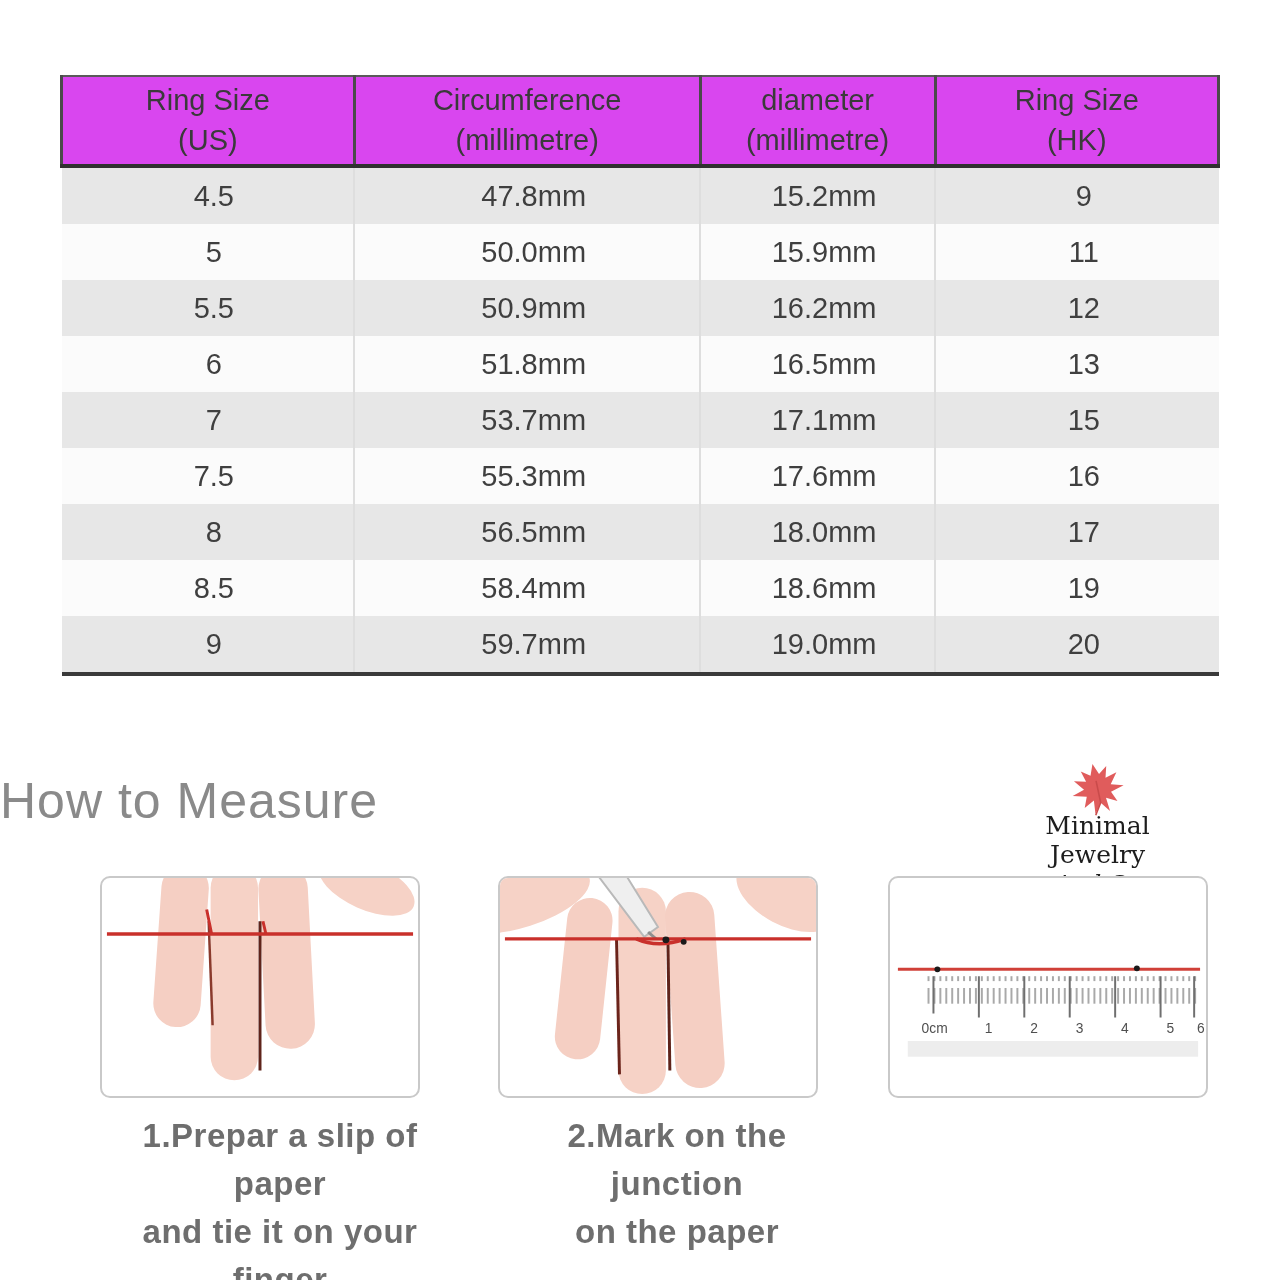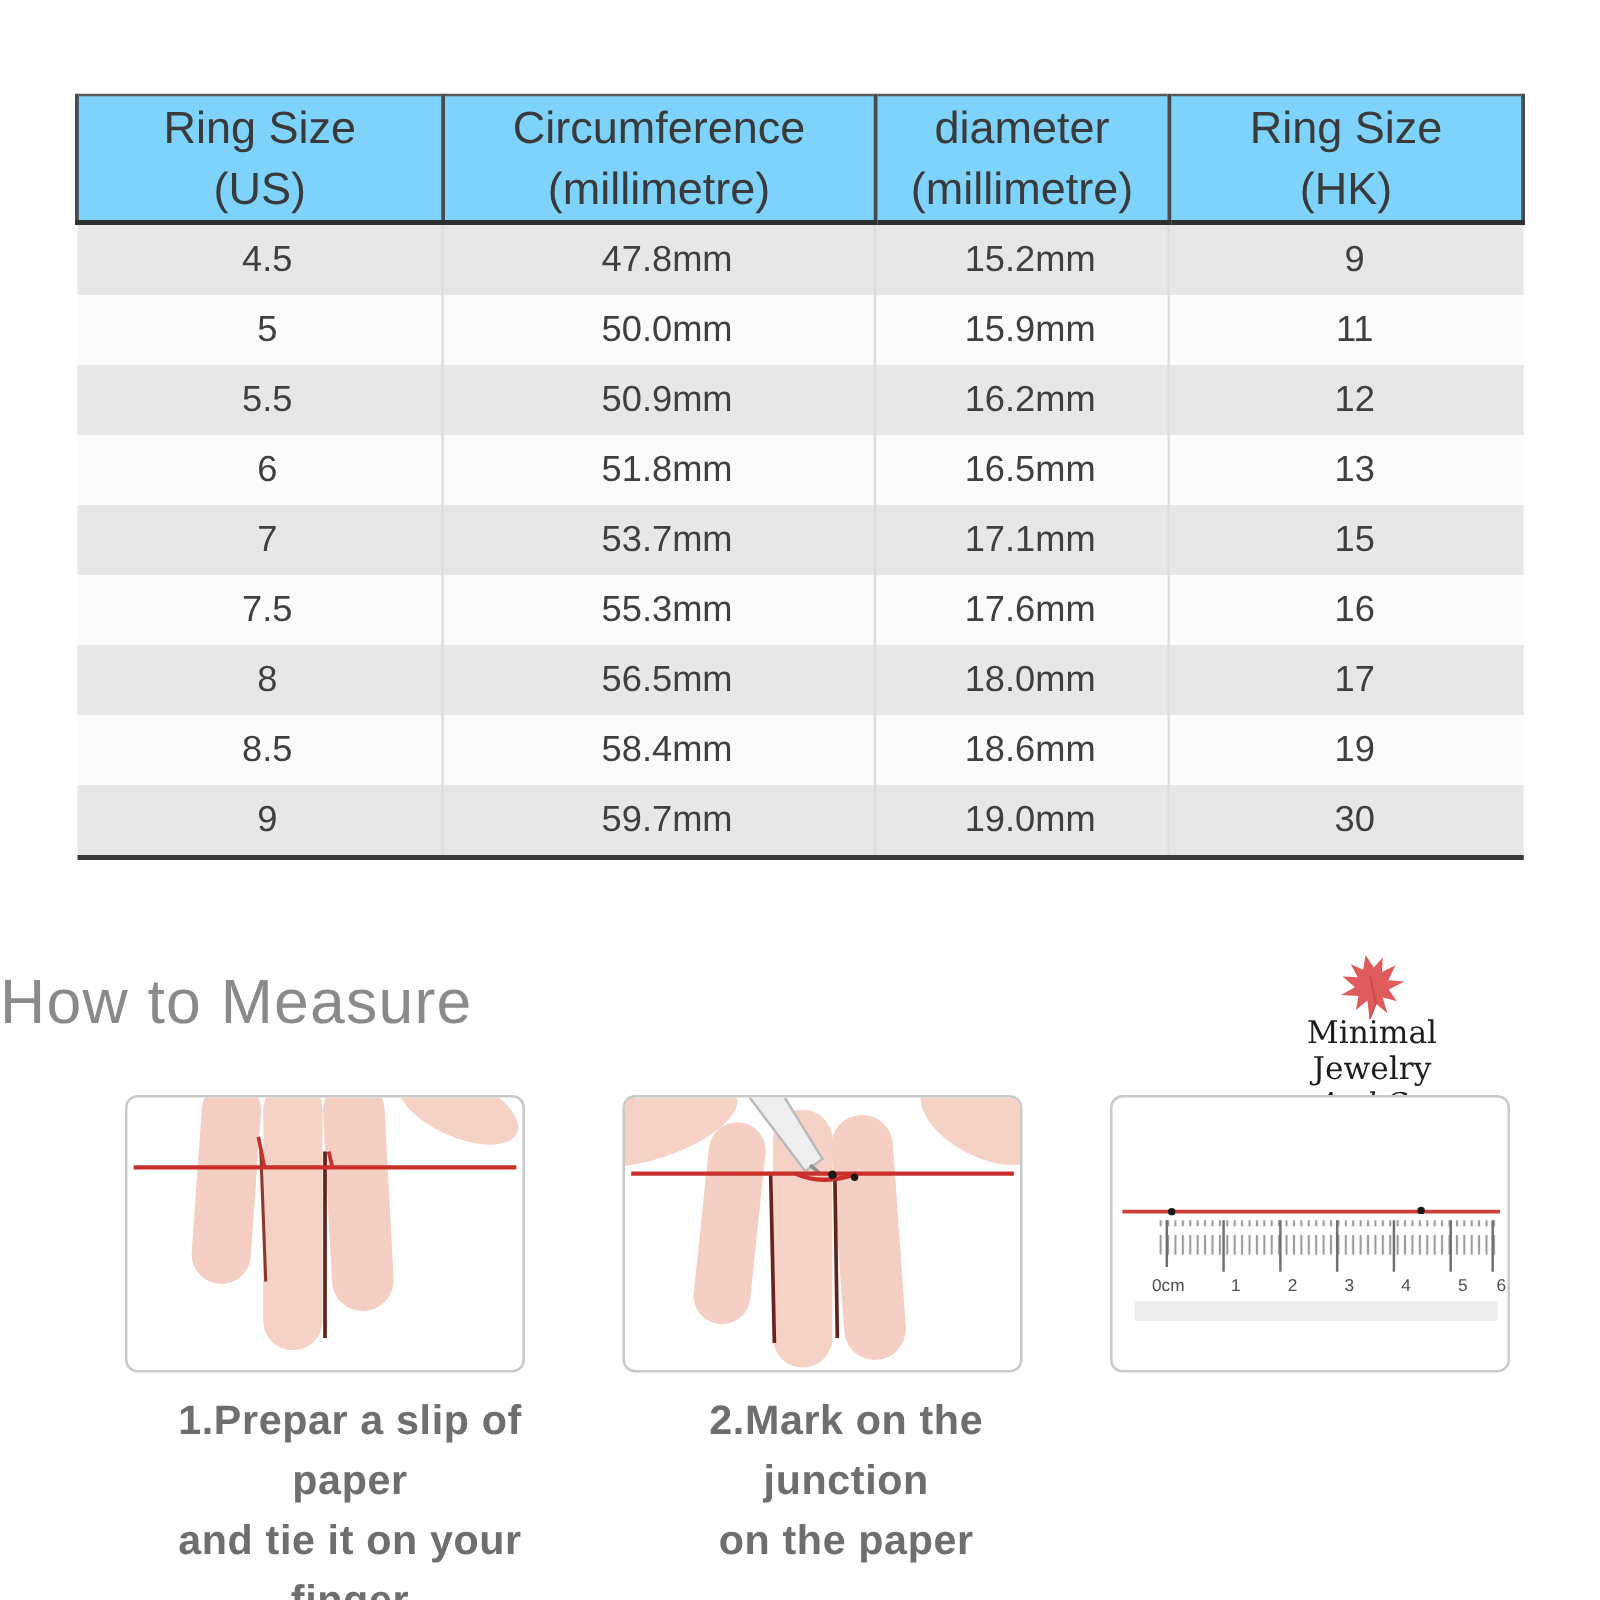--- a/index.html
+++ b/index.html
@@ -7,21 +7,21 @@
     position:relative;width:1280px;height:1280px;background:#ffffff;
     font-family:"Liberation Sans", sans-serif;overflow:hidden;
   }
   
   .size-table{
     position:absolute;left:60px;top:75px;width:1160px;
     border-collapse:collapse;table-layout:fixed;
     border-bottom:4px solid #3a3a3a;
   }
   .size-table thead th{
-    background:#7dd3fc;height:85px;font-size:36px;font-weight:400;
+    background:#d946ef;height:85px;font-size:29px;font-weight:400;
     color:#3a3a3a;text-align:center;line-height:1.35;
     border-left:3px solid #4a4a4a;border-top:2px solid #5a5a5a;
     border-bottom:4px solid #303030;
   }
   .size-table thead th:last-child{border-right:3px solid #4a4a4a;}
   .h-line{display:block;}
   .size-table tbody td{
     height:54px;text-align:center;font-size:29px;color:#3f3f3f;
     border-left:2px solid #dedede;
     padding-left:14px;
@@ -133,21 +133,21 @@
       <tr>
         <td>8.5</td>
         <td>58.4mm</td>
         <td>18.6mm</td>
         <td>19</td>
       </tr>
       <tr>
         <td>9</td>
         <td>59.7mm</td>
         <td>19.0mm</td>
-        <td>30</td>
+        <td>20</td>
       </tr>
     </tbody>
   </table>
 
   <div class="how-title">How to Measure</div>
 
   <div class="logo">
     <svg class="leaf" width="62" height="56" viewBox="0 0 100 90">
       <g transform="rotate(-12 50 45)">
         <path fill="#e05c5c" d="M50 2 L57 20 L71 10 L66 28 L85 23 L72 40 L92 46 L70 52 L77 69 L60 60 L62 82 L50 66 L38 82 L40 60 L23 69 L30 52 L8 46 L28 40 L15 23 L34 28 L29 10 L43 20 Z"></path>

